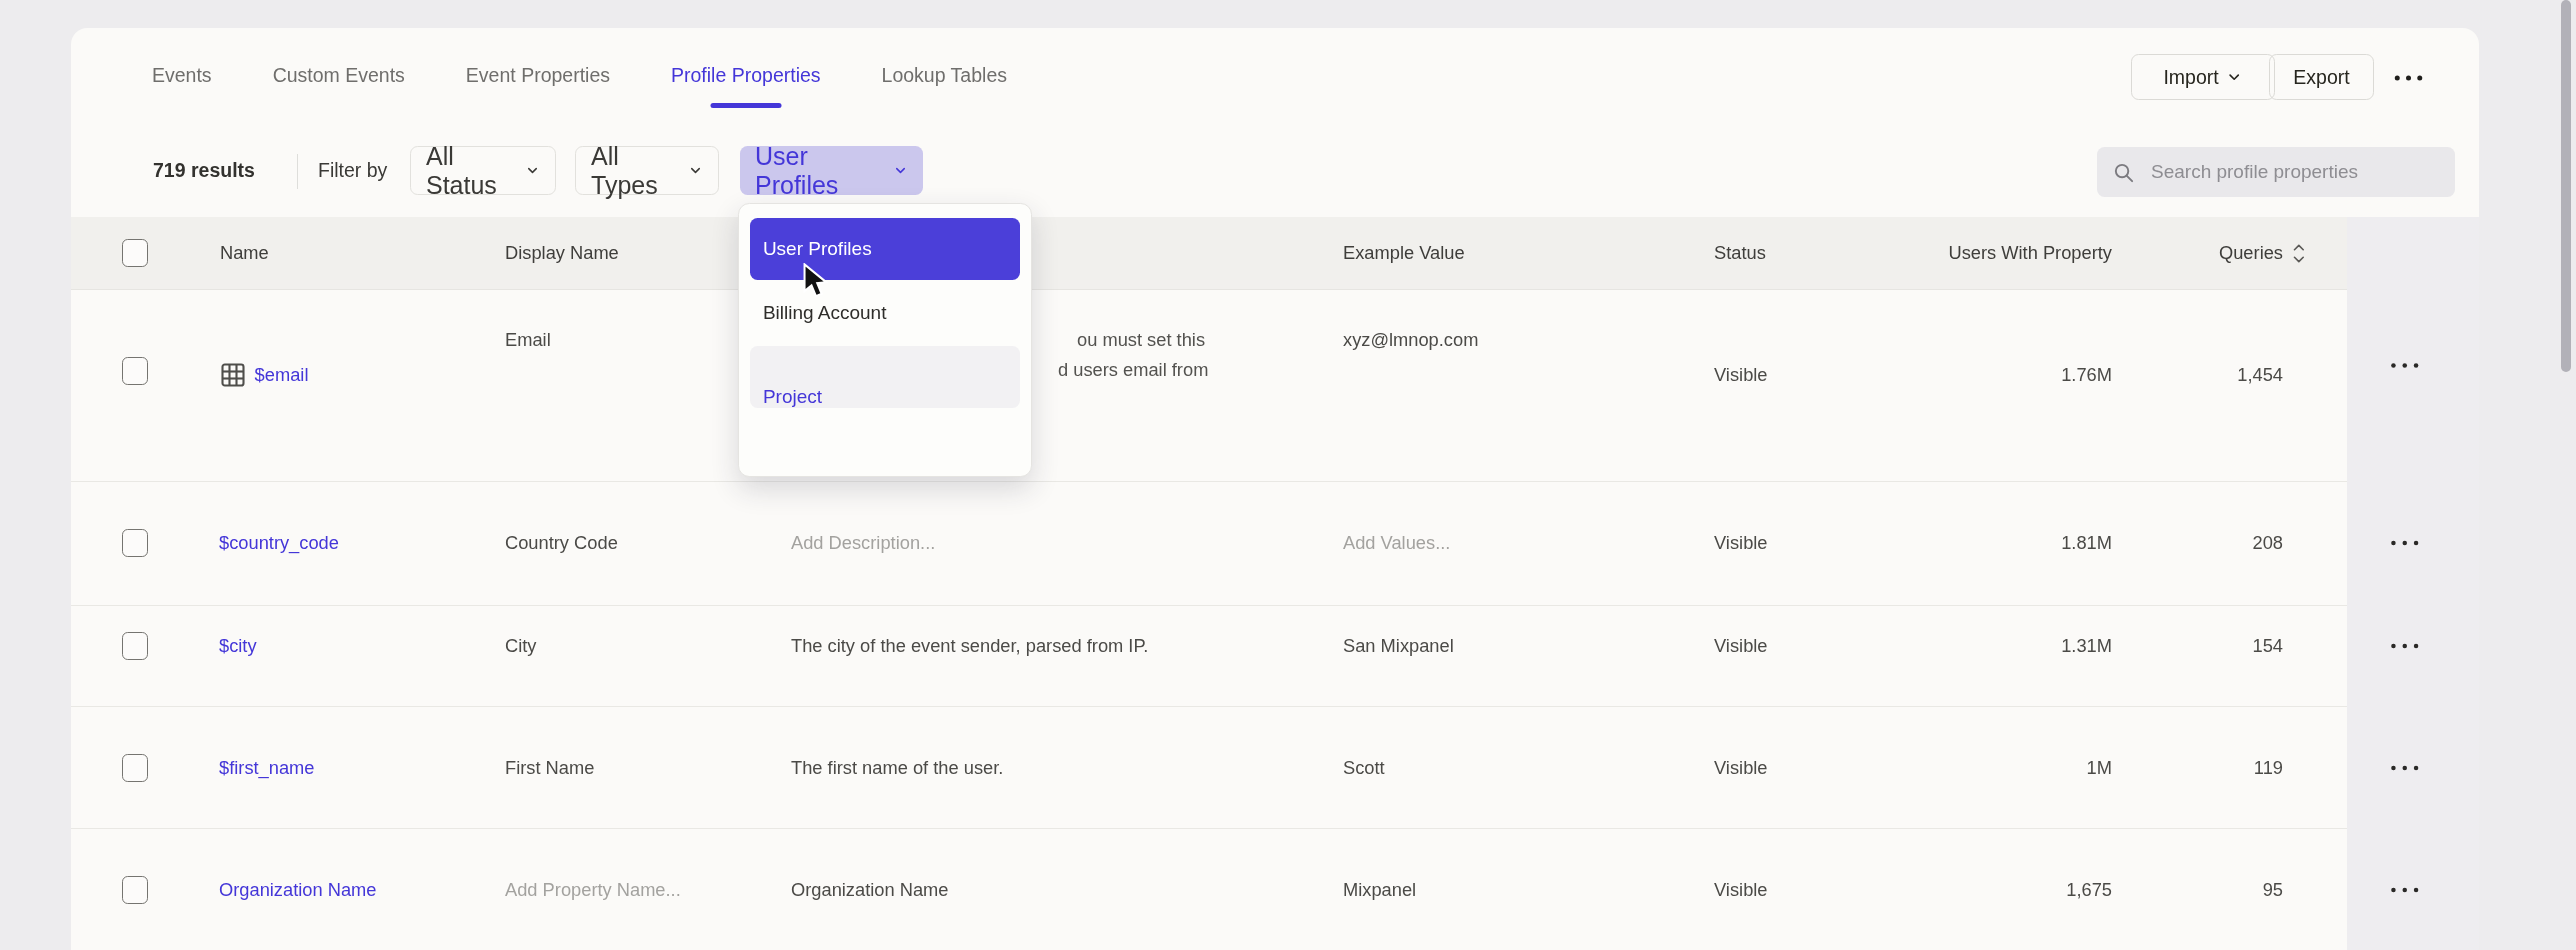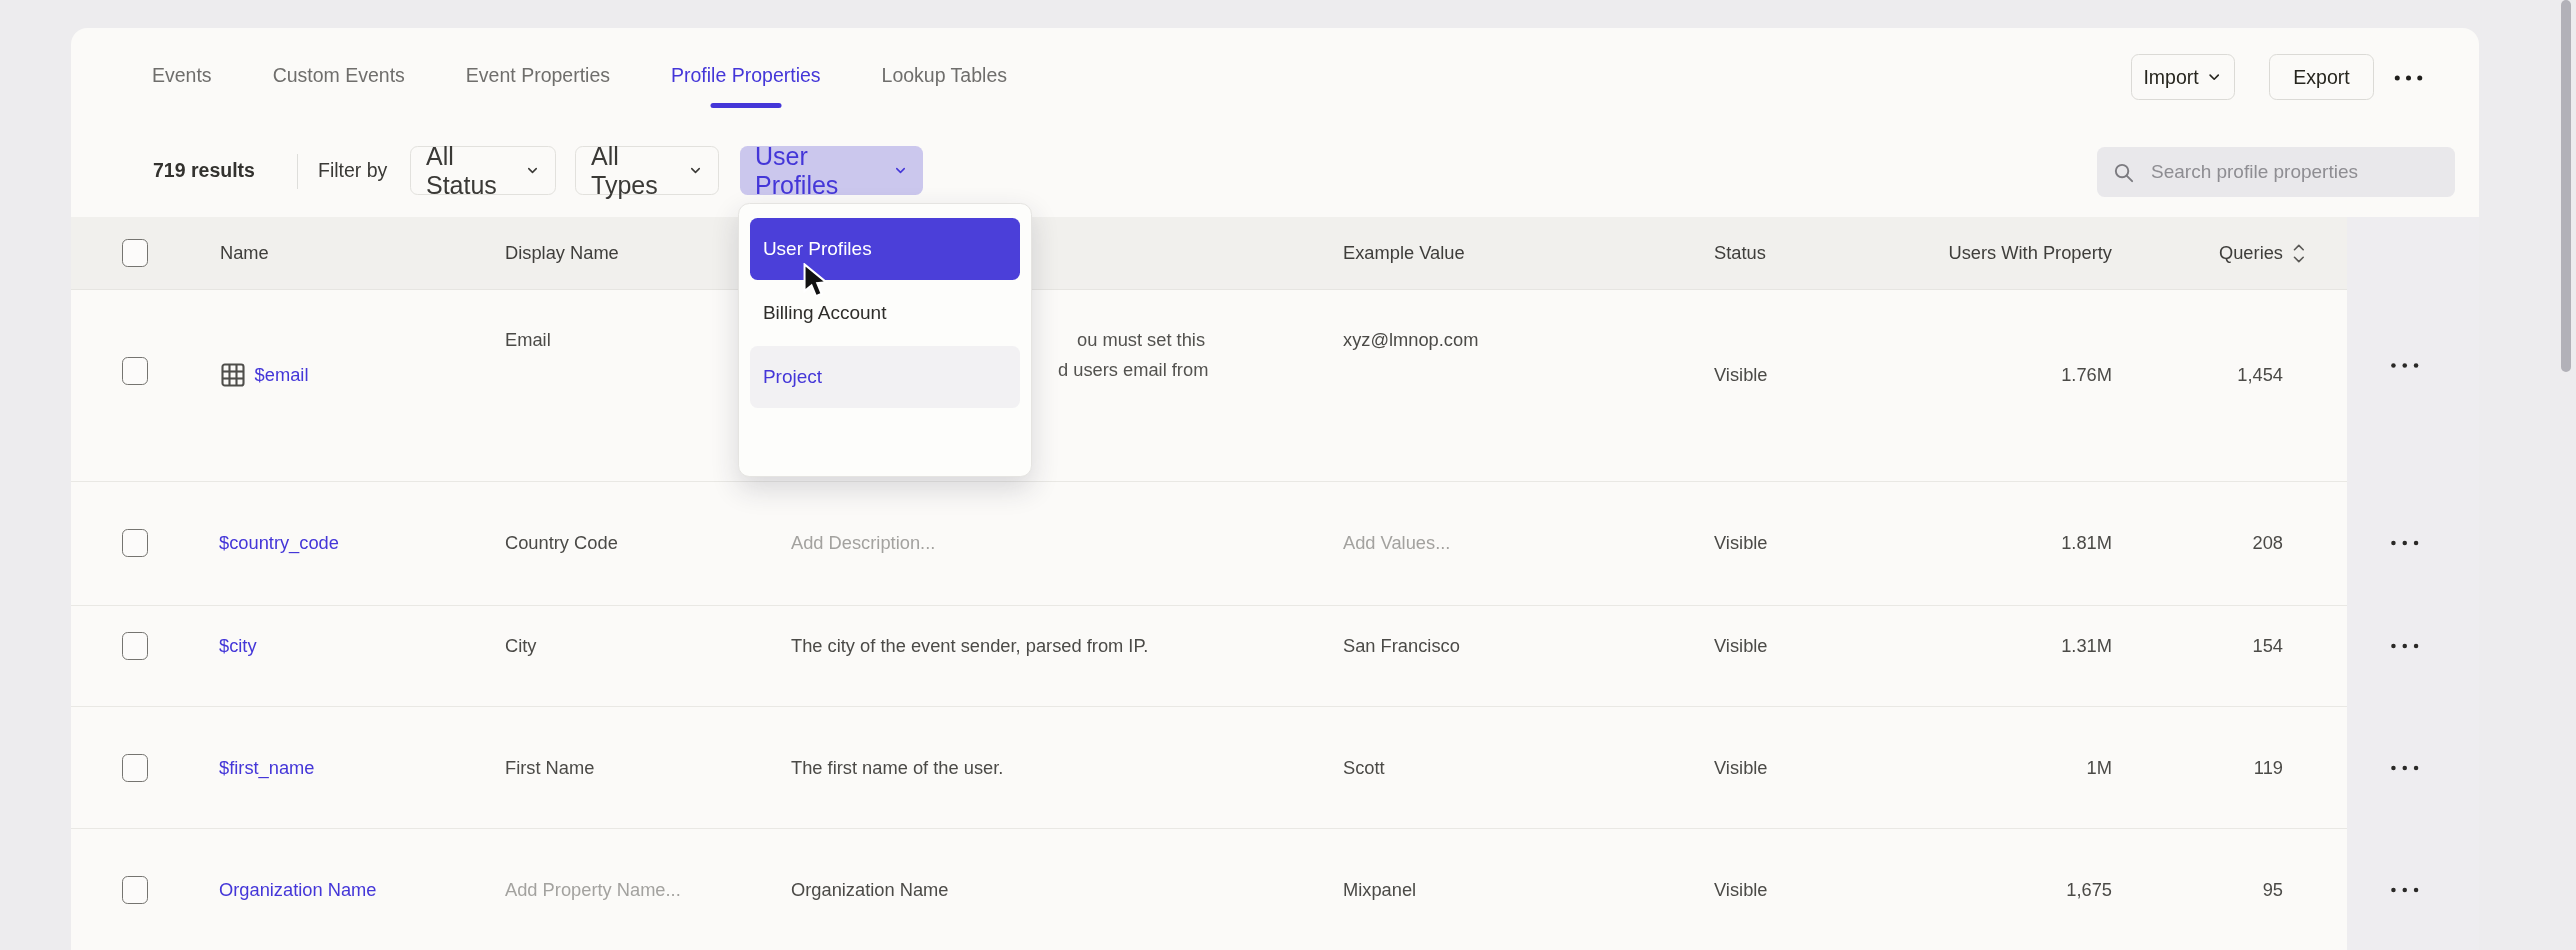--- a/index.html
+++ b/index.html
@@ -13,21 +13,21 @@
   .tabs-row{position:absolute;left:0;top:0;height:83px;width:100%;display:flex;align-items:center;
             padding:12.6px 0 0 81px;gap:61px;}
   .tab{position:relative;font-size:19.5px;color:#6f6e6c;font-weight:500;height:70px;display:flex;align-items:center;cursor:pointer;}
   .tab.active{color:#4436D8;}
   .tab-underline{position:absolute;left:50%;transform:translateX(-50%);bottom:2.5px;width:71px;height:5.7px;
                  border-radius:3.2px;background:#4436D8;}
 
   
   .btn{position:absolute;top:26px;height:46px;border:1.3px solid #dbdad6;border-radius:7.6px;background:transparent;
        display:flex;align-items:center;justify-content:center;gap:7.6px;font-size:19.5px;font-weight:500;color:#27261f;cursor:pointer;}
-  .btn-import{left:2060px;width:104px;}
+  .btn-import{left:2060px;width:144px;}
   .btn-export{left:2198px;width:105px;}
   .kebab-top{position:absolute;left:2315px;top:37px;width:44px;height:25px;display:flex;align-items:center;justify-content:center;cursor:pointer;}
 
   
   .results{position:absolute;left:82px;top:131px;font-size:19.5px;font-weight:600;color:#33322f;}
   .vdivider{position:absolute;left:226px;top:126px;width:1.3px;height:35px;background:#dededb;}
   .filter-by{position:absolute;left:247px;top:131px;font-size:19.5px;font-weight:500;color:#3a3936;}
   .chip{position:absolute;top:118px;height:49px;border:1.3px solid #e2e1dd;border-radius:7.6px;background:transparent;
         display:flex;align-items:center;gap:8.8px;padding:0 15px;font-size:25px;font-weight:500;color:#3a3936;cursor:pointer;}
   .chip-status{left:339px;width:146px;}
@@ -80,21 +80,21 @@
   .frag1{left:1006px;top:39px;}
   .frag2{left:987px;top:69px;}
 
   
   .dropdown{position:absolute;left:667px;top:175px;width:294px;height:274px;background:#fdfdfb;
             border:1.3px solid #e5e4e1;border-radius:11.3px;box-shadow:0 11.3px 28px rgba(40,40,60,.16);
             padding:14px 11.3px;z-index:50;display:flex;flex-direction:column;gap:1.9px;}
   .dd-item{height:62px;border-radius:7.6px;display:flex;align-items:center;padding:0 12.6px;
            font-size:19px;color:#2e2d2a;cursor:pointer;}
   .dd-item.selected{background:#4B3FD9;color:#ffffff;}
-  .dd-item.hovered{background:#f2f1f3;color:#4436D8;}
+  .dd-item.hovered{background:#f2f1f3;color:#4436D8;align-items:flex-end;}
 
   .cursor{position:absolute;left:731px;top:235px;z-index:60;pointer-events:none;}
 
   
   .scrollbar{position:absolute;right:5px;top:0;width:10px;height:951px;}
   .scroll-thumb{position:absolute;left:0;top:0;width:10px;height:372px;border-radius:5px;background:#b2b1b8;cursor:pointer;}
 </style>
 </head>
 <body>
 
@@ -239,21 +239,21 @@
 
     <div class="row r3">
       <div class="cell c-cb">
           <div class="checkbox"></div>
         </div>
       <div class="cell c-name">
           <span>$city</span>
         </div>
       <div class="cell c-display">City</div>
       <div class="cell c-desc">The city of the event sender, parsed from IP.</div>
-      <div class="cell c-example">San Francisco</div>
+      <div class="cell c-example">San Mixpanel</div>
       <div class="cell c-status">Visible</div>
       <div class="cell c-users">1.31M</div>
       <div class="cell c-queries">154</div>
       <div class="cell c-kebab">
         <svg width="31.5" height="8.8" viewBox="0 0 50 14">
             <circle cx="7" cy="7" r="3.6" fill="#2a2927"></circle>
             <circle cx="25" cy="7" r="3.6" fill="#2a2927"></circle>
             <circle cx="43" cy="7" r="3.6" fill="#2a2927"></circle>
           </svg>
       </div>

